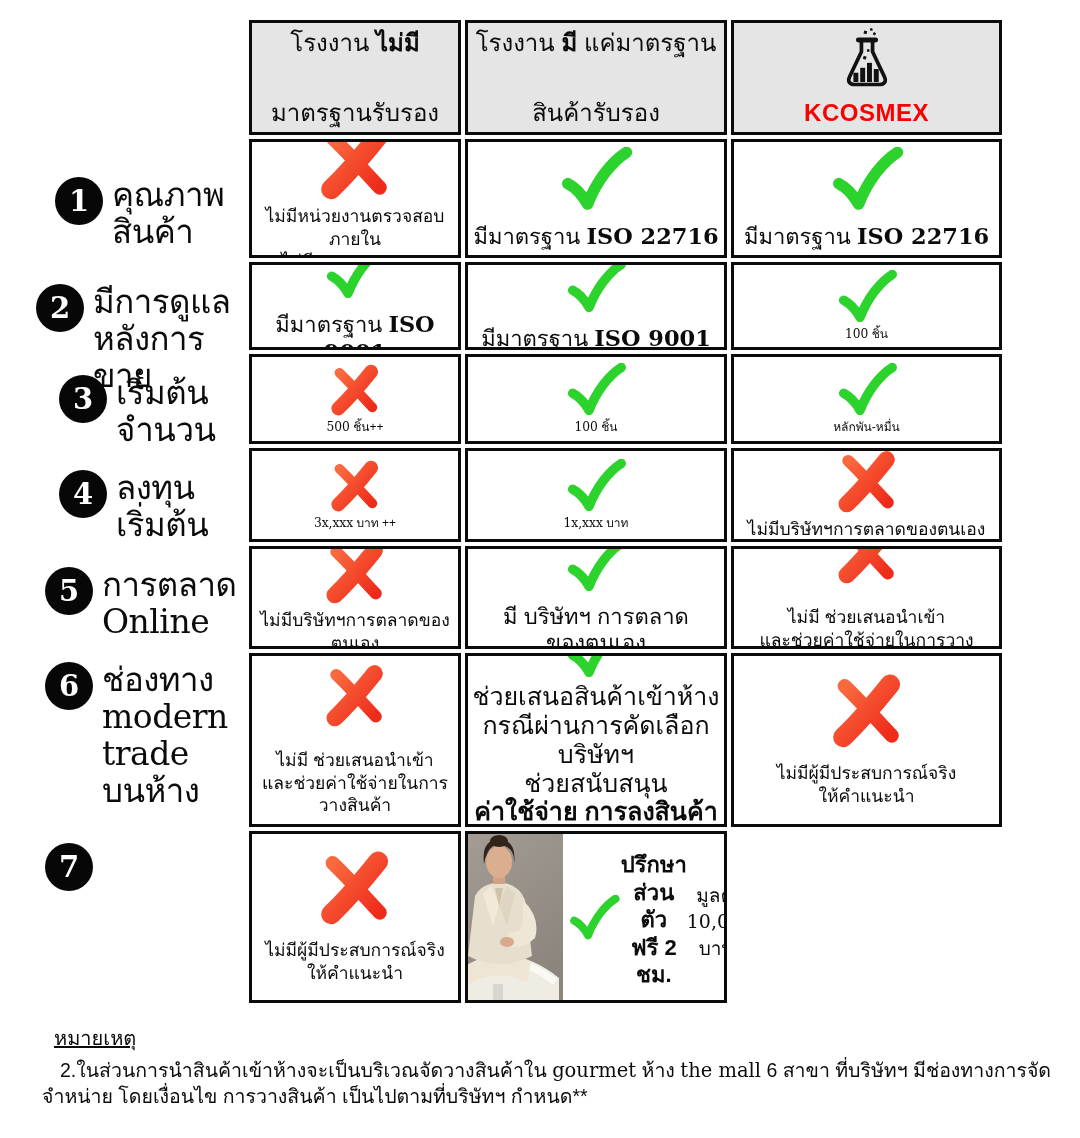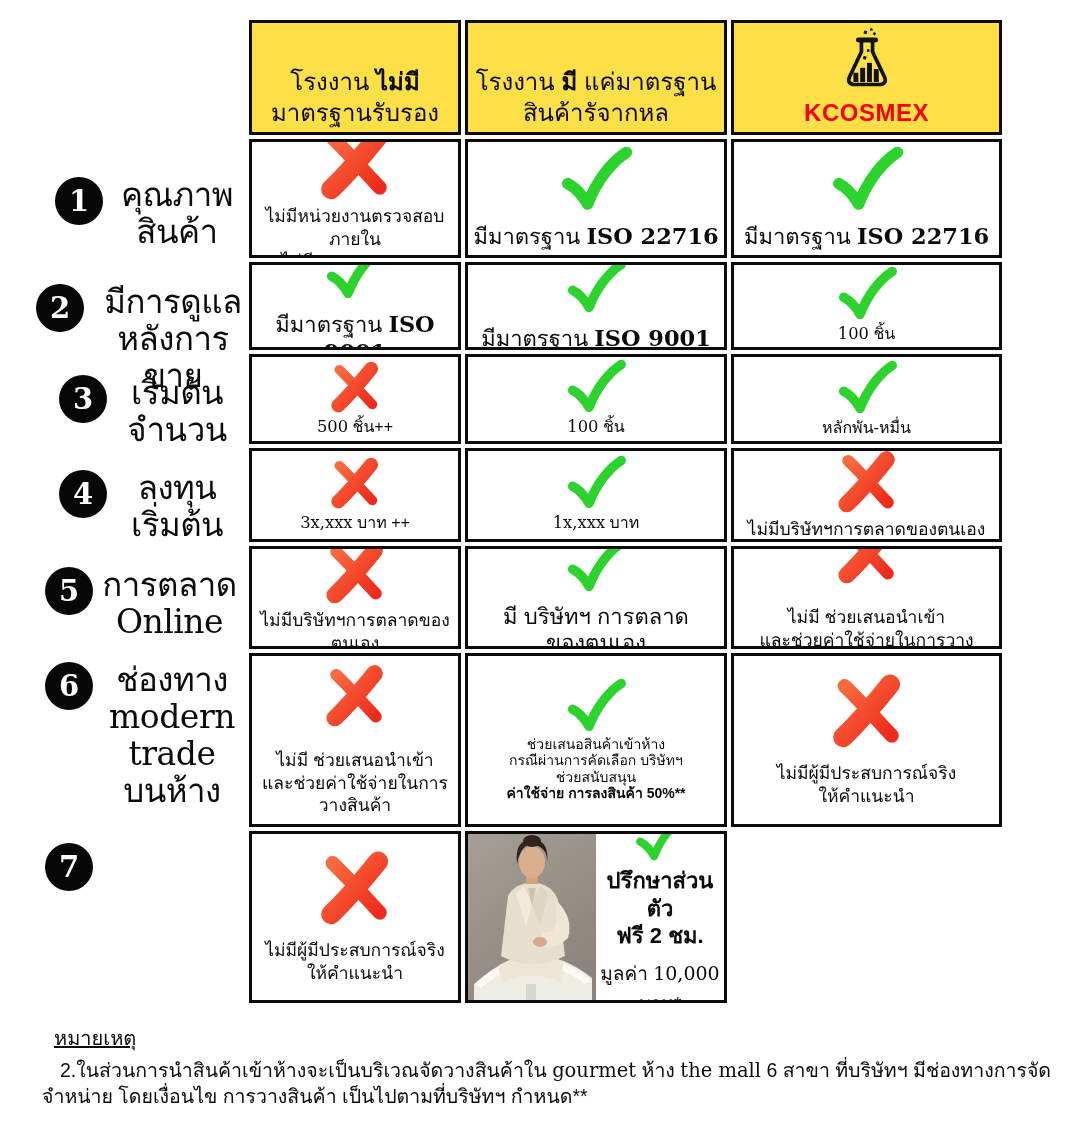--- a/index.html
+++ b/index.html
@@ -10,59 +10,59 @@
   .canvas{position:absolute;inset:0;}
 
   
   .rail-item{position:absolute;display:flex;align-items:flex-start;gap:9px;}
   .numchip{
     width:48px;height:48px;border-radius:50%;background:#070707;color:#ffffff;
     display:flex;align-items:center;justify-content:center;flex:0 0 auto;
     font-family:"DejaVu Serif",serif;font-weight:bold;font-size:29px;
   }
   .rail-label{
-    text-align:center;font-size:33px;line-height:1.12;font-weight:500;
+    text-align:left;font-size:33px;line-height:1.12;font-weight:500;
     letter-spacing:-0.5px;
   }
   .lat{font-family:"DejaVu Serif",serif;}
   .b{font-weight:bold;}
 
   
   .tbl{
     position:absolute;left:249px;top:20px;
     display:grid;
     grid-template-columns:212px 262px 271px;
     grid-template-rows:115px 119px 88px 90px 94px 103px 174px 172px;
     gap:4px;
   }
   .cell{
     border:3px solid #0b0b0b;background:#ffffff;
     display:flex;flex-direction:column;align-items:center;justify-content:center;
     text-align:center;padding:4px 4px;box-sizing:border-box;overflow:hidden;
   }
-  .cell.head{background:#fde047;font-size:24px;line-height:1.3;justify-content:flex-end;}
+  .cell.head{background:#e5e5e5;font-size:24px;line-height:1.3;justify-content:space-between;}
   .brand{color:#fb0000;font-weight:bold;font-size:24px;letter-spacing:.5px;margin-top:2px;}
 
   .mark{display:block;flex:0 0 auto;}
   .mark svg{width:100%;height:100%;display:block;}
   .mk-xl{width:92px;height:76px;}
   .mk-lg{width:78px;height:64px;}
   .mk-md{width:64px;height:53px;}
   .mk-sm{width:54px;height:45px;}
 
   .cap{font-size:17.5px;line-height:1.3;margin-top:5px;}
-  .cap-lg{font-size:16px;line-height:1.25;margin-top:4px;}
+  .cap-lg{font-size:12px;line-height:1.25;margin-top:4px;}
   .cap-xl{font-size:22px;line-height:1.2;margin-top:12px;}
   .cap .lat,.cap-lg .lat,.cap-xl .lat{font-size:1.02em;}
 
   
   .ceo-cell{flex-direction:row;padding:0;align-items:stretch;}
   .photo{width:128px;flex:0 0 auto;}
   .photo svg{width:100%;height:100%;display:block;}
-  .ceo-right{flex:1;display:flex;flex-direction:column;align-items:center;justify-content:center;padding:4px;}
+  .ceo-right{flex:1;display:flex;align-items:center;justify-content:center;padding:4px;}
   .ceo-bold{font-weight:bold;font-size:22px;line-height:1.25;}
   .ceo-small{font-size:19px;margin-top:8px;}
 
   
   .footer{position:absolute;left:42px;top:1014px;width:1010px;}
   .fnote-title{font-size:20px;text-decoration:underline;margin:8px 0 4px 12px;}
   .fnote{margin:0;font-size:19.5px;line-height:1.32;text-indent:18px;}
 </style>
 </head>
 <body>
@@ -124,21 +124,21 @@
   </div>
 
   <div class="tbl">
 
     <div class="cell head">
       <div><span>โรงงาน </span><span class="b">ไม่มี</span></div>
       <div>มาตรฐานรับรอง</div>
     </div>
     <div class="cell head">
       <div><span>โรงงาน </span><span class="b">มี</span><span> แค่มาตรฐาน</span></div>
-      <div>สินค้ารัจากหล</div>
+      <div>สินค้ารับรอง</div>
     </div>
     <div class="cell head">
       <span style="width:62px;height:68px;display:block;">
         <svg viewBox="0 0 100 110" style="width:100%;height:100%;display:block;">
           <g stroke="#111" stroke-width="6" fill="none" stroke-linejoin="round" stroke-linecap="round">
             <path d="M41 24 L41 40 L22 80 Q17 91 28 93 L72 93 Q83 91 78 80 L59 40 L59 24"></path>
             <path d="M36 21 L64 21" stroke-width="8"></path>
           </g>
           <g fill="#111">
             <rect x="28" y="74" width="8" height="15"></rect>
@@ -353,21 +353,21 @@
         <div>ไม่มี ช่วยเสนอนำเข้า</div>
         <div>และช่วยค่าใช้จ่ายในการวางสินค้า</div>
       </div>
     </div>
     <div class="cell">
       <span class="mark mk-md">
   <svg viewBox="0 0 100 84" xmlns="http://www.w3.org/2000/svg">
     <path d="M13 48 C23 53 32 63 39 75 C51 44 71 19 90 7" fill="none" stroke="#2cd32c" stroke-width="15" stroke-linecap="round" stroke-linejoin="round"></path>
   </svg>
 </span>
-      <div class="cap-lg" style="font-size:14px;line-height:1.15;">
+      <div class="cap-lg" style="font-size:25px;line-height:1.15;">
         <div>ช่วยเสนอสินค้าเข้าห้าง</div>
         <div>กรณีผ่านการคัดเลือก บริษัทฯ</div>
         <div>ช่วยสนับสนุน</div>
         <div class="b">ค่าใช้จ่าย การลงสินค้า 50%**</div>
       </div>
     </div>
 
     <div class="cell">
       <span class="mark mk-xl">
   <svg viewBox="0 0 100 92" xmlns="http://www.w3.org/2000/svg">

